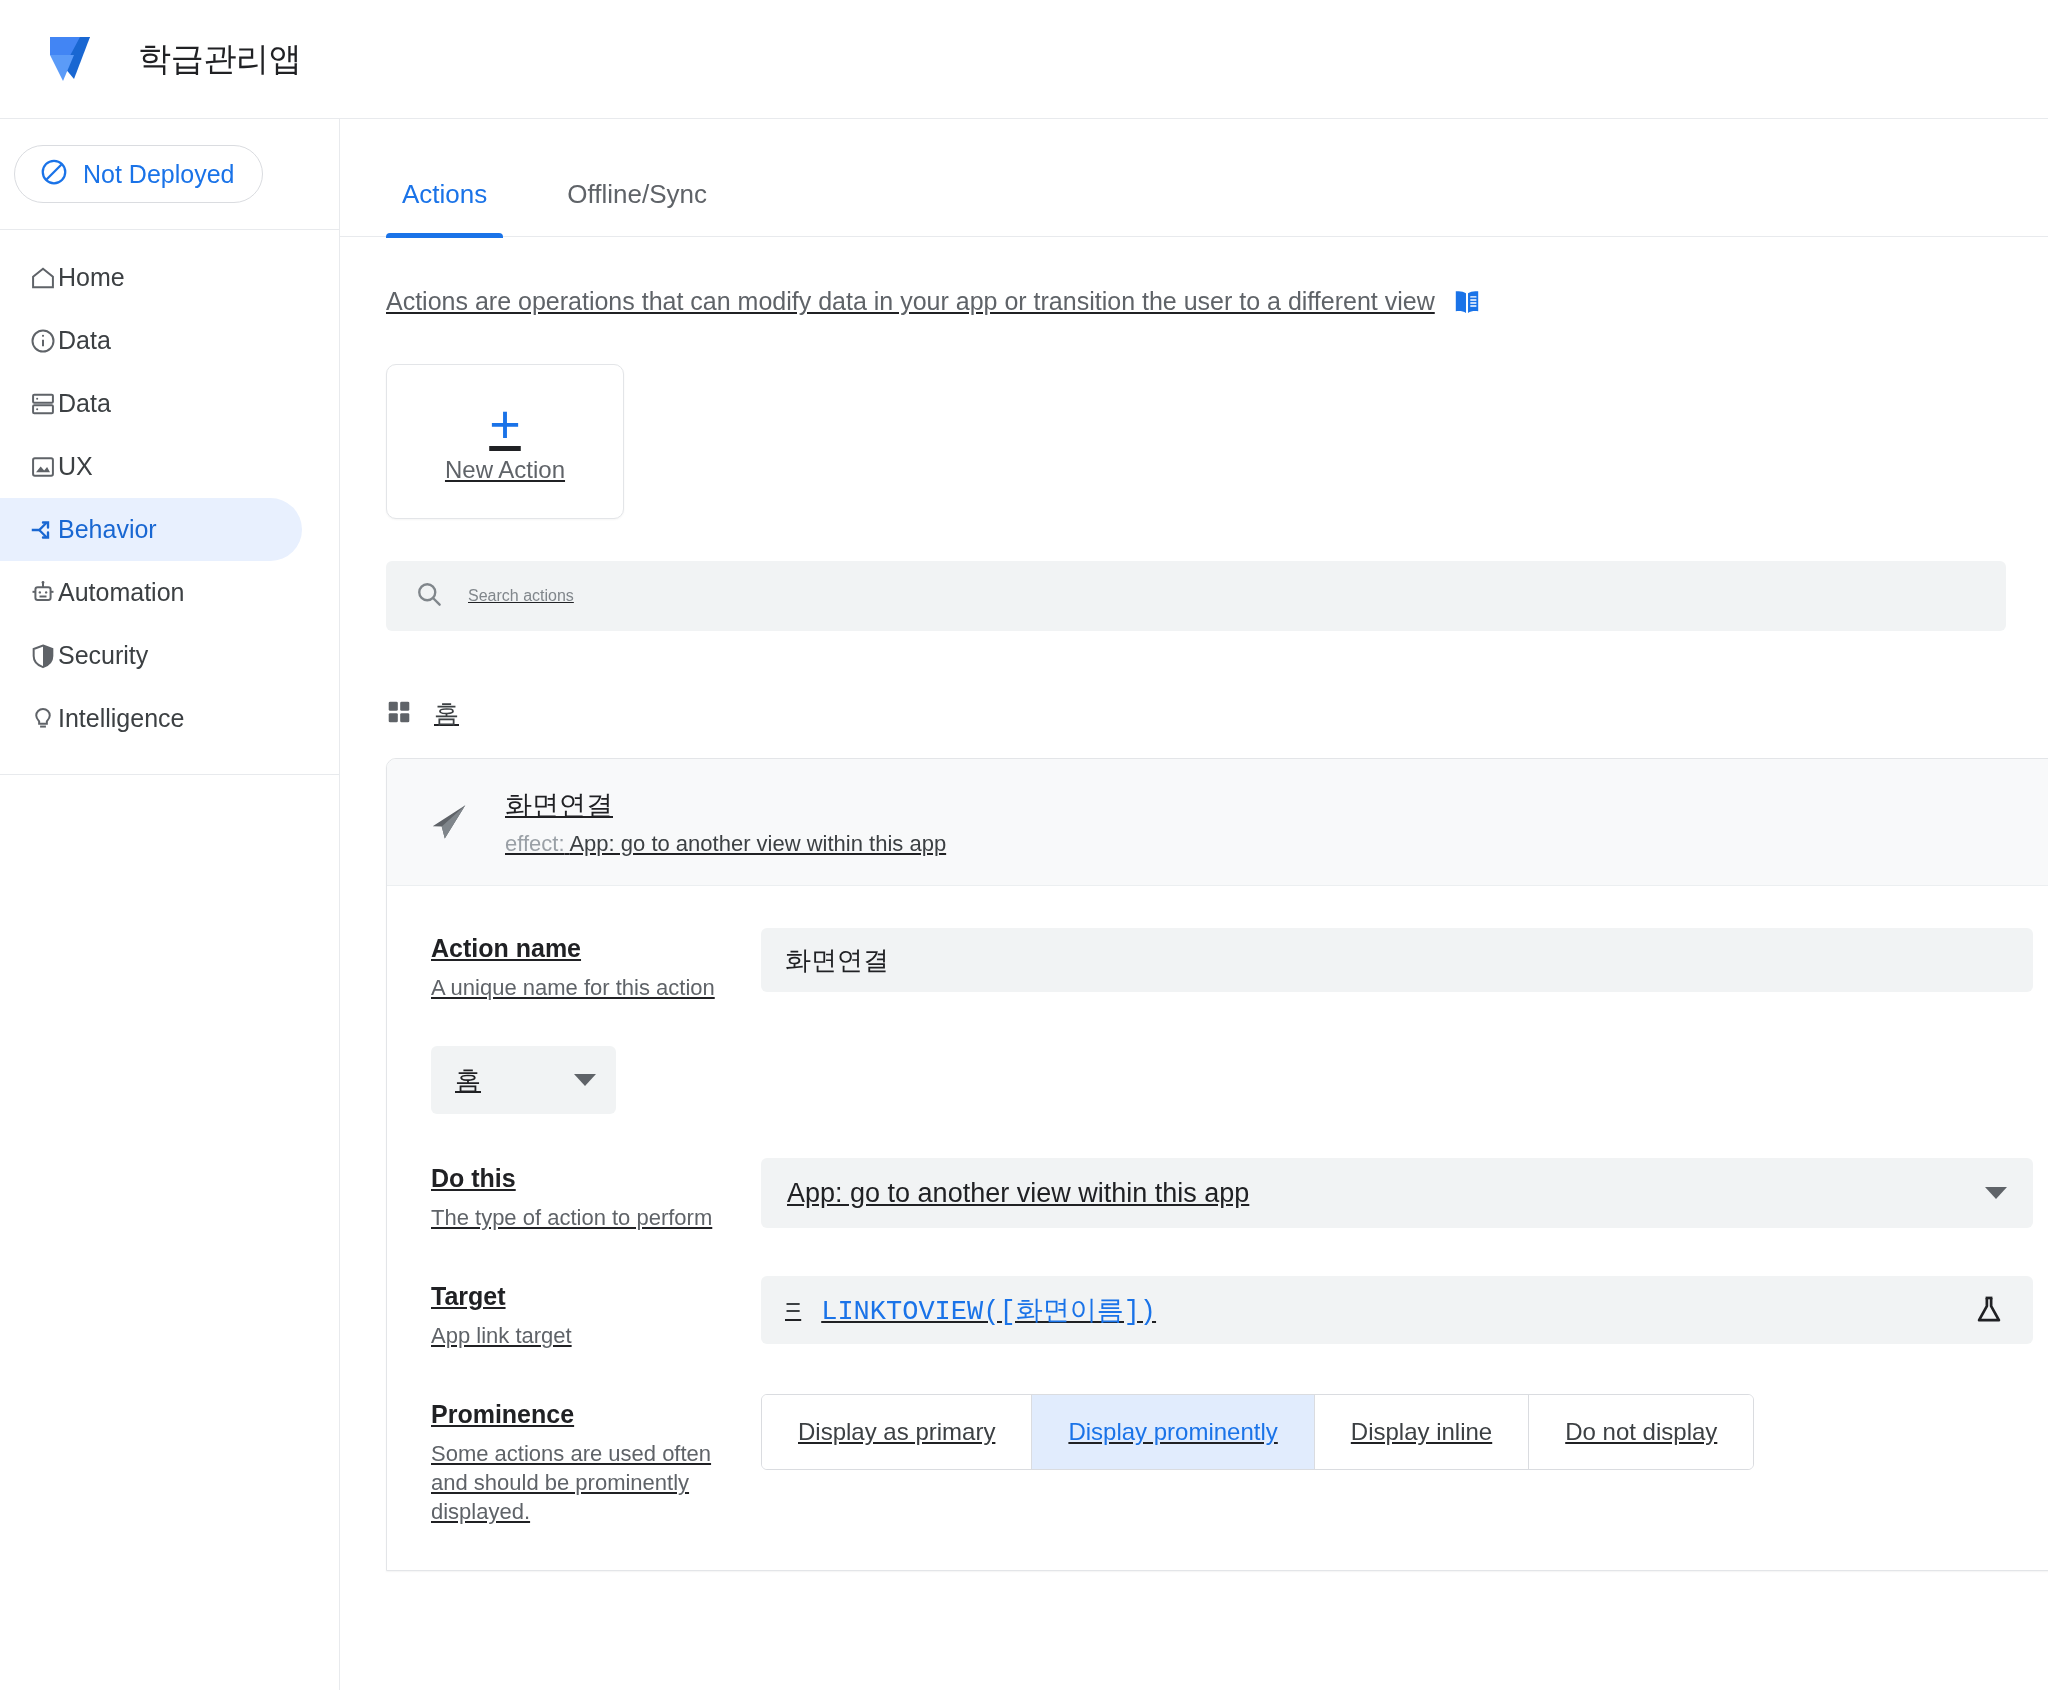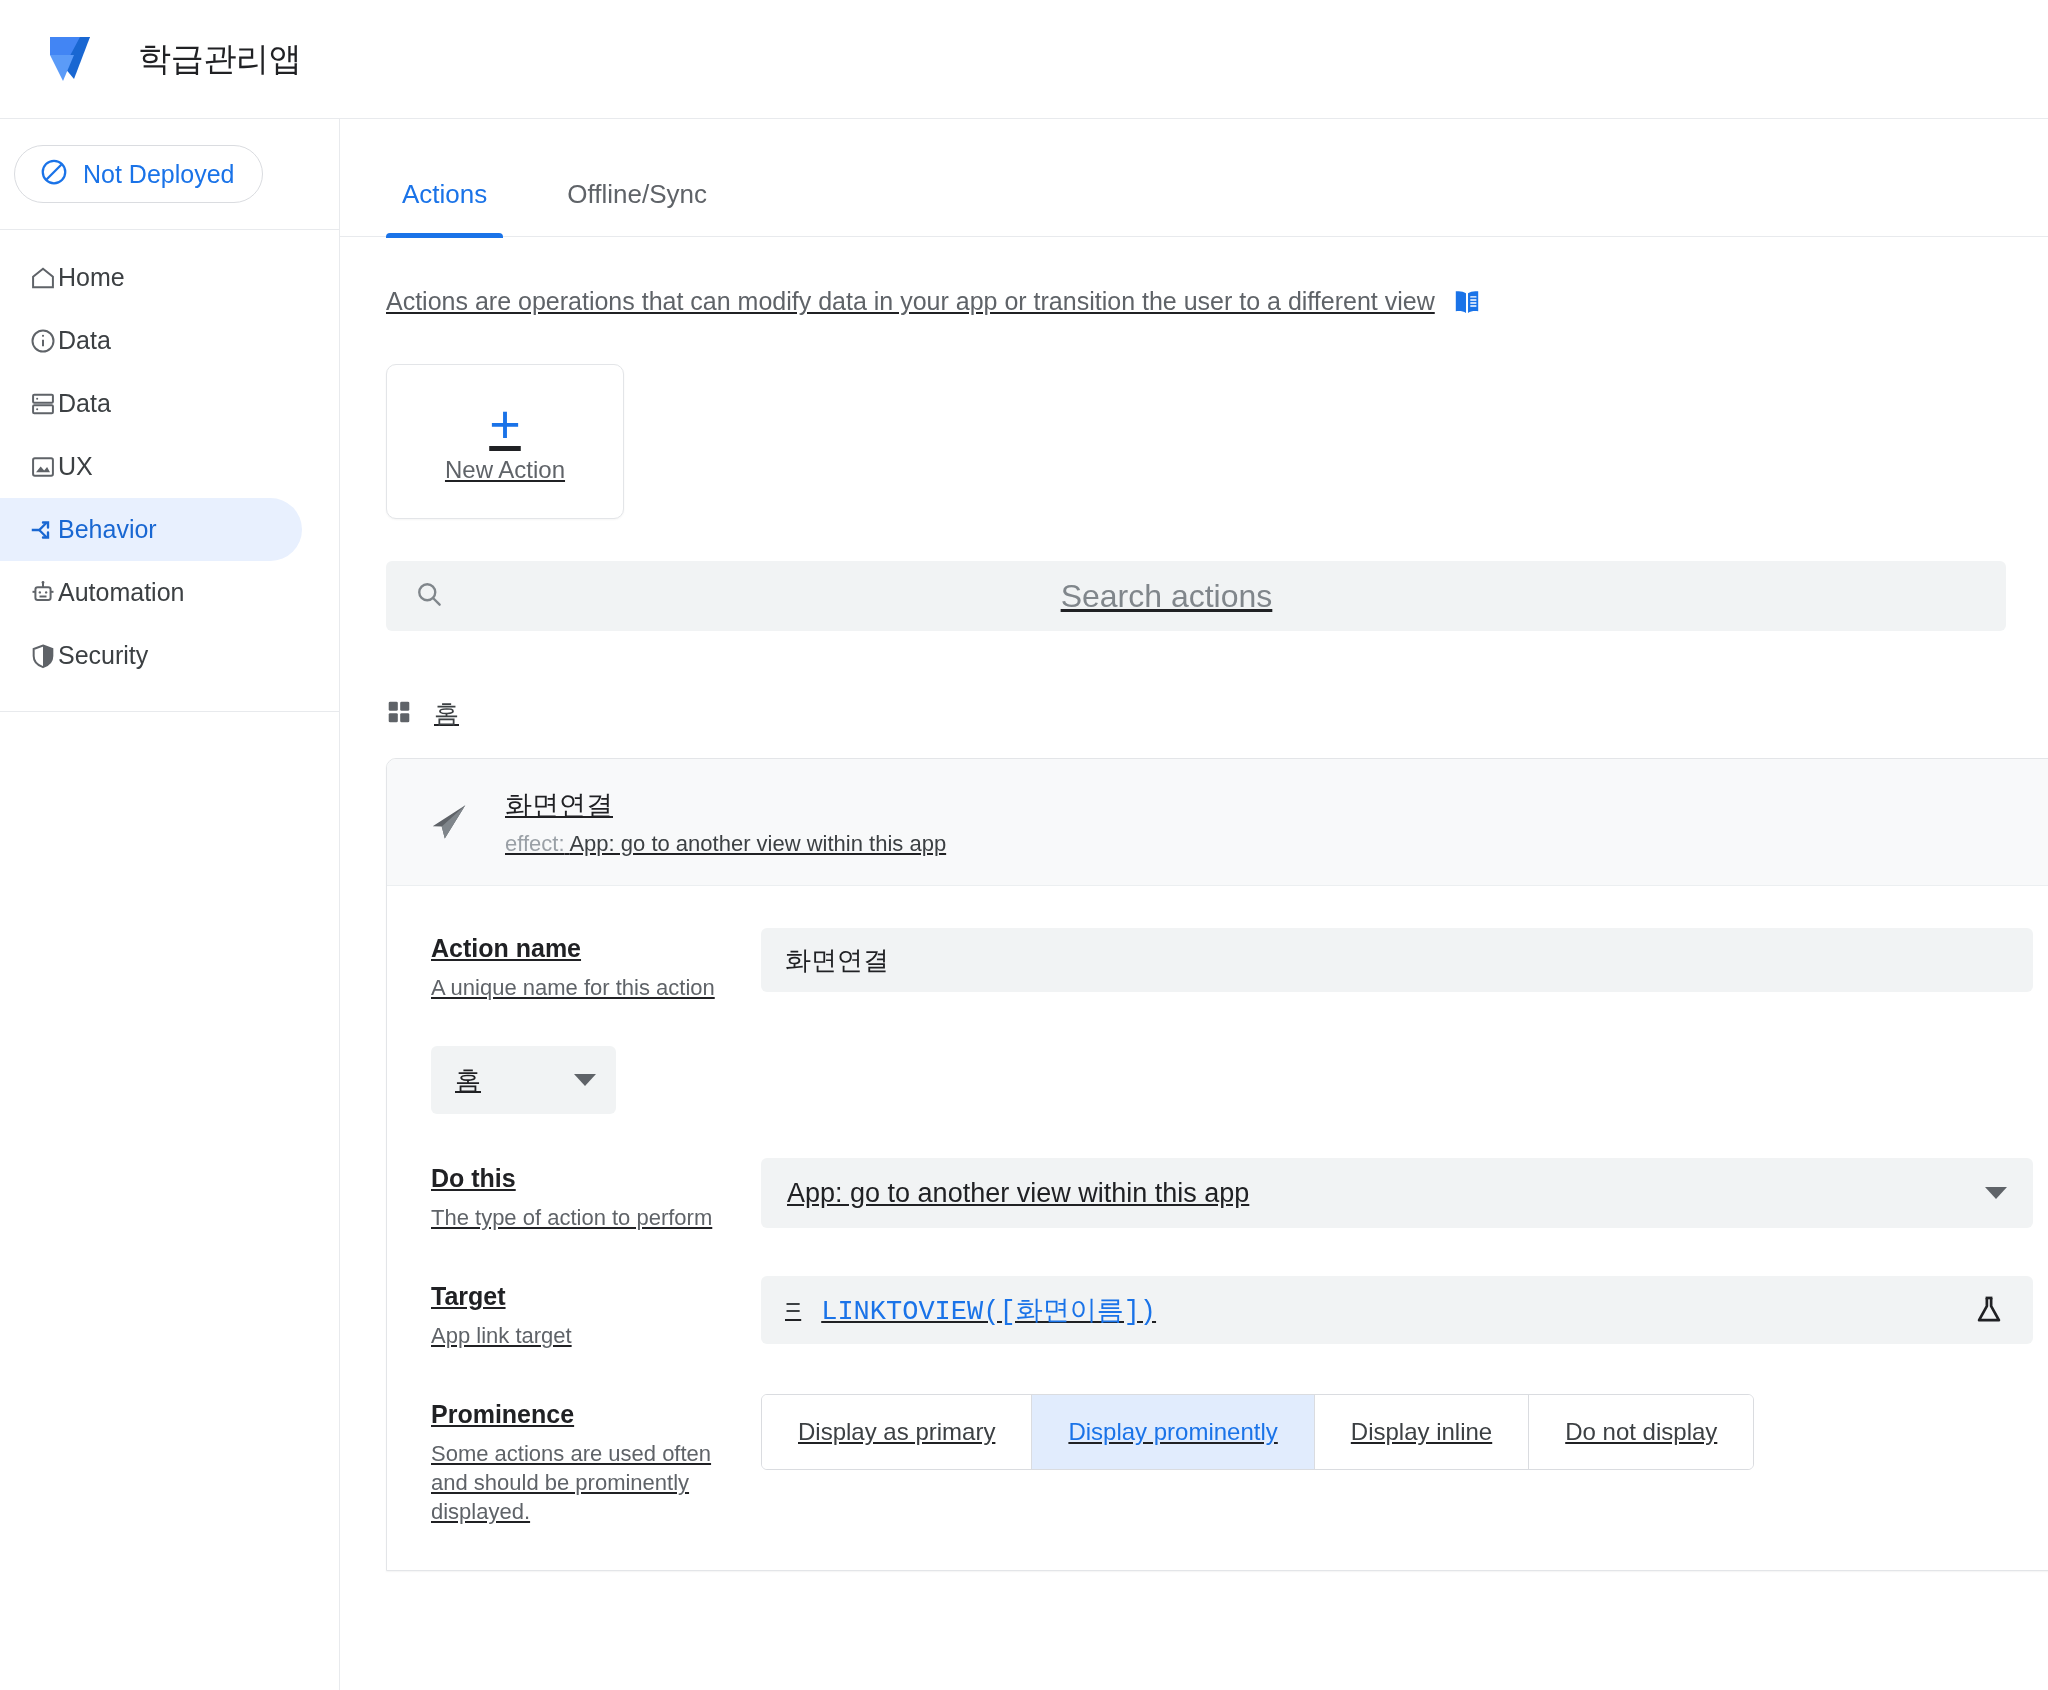--- a/index.html
+++ b/index.html
@@ -171,25 +171,24 @@
     display: flex;
     align-items: center;
     gap: 22px;
     padding-left: 28px;
     cursor: text;
   }
   .search-input {
     border: none;
     background: transparent;
     outline: none;
-    font-size: 32px;
+    font-size: 16px;
     color: #5f6368;
     font-family: "Liberation Sans", sans-serif;
     width: 88%;
-    text-align: center;
   }
   .search-input::placeholder { color: #80868b; }
 
   .group-header {
     margin-top: 66px;
     display: flex;
     align-items: center;
     gap: 22px;
     cursor: pointer;
   }
@@ -454,20 +453,29 @@
       <div class="nav-item">
         <span class="nav-icon">
           <svg width="28" height="28" viewBox="0 0 24 24">
             <path d="M12 3 L20 6 V12 C20 16.5 16.6 20 12 21.5 C7.4 20 4 16.5 4 12 V6 Z" fill="none" stroke="#5f6368" stroke-width="1.7"></path>
             <path d="M12 3 L20 6 V12 C20 16.5 16.6 20 12 21.5 Z" fill="#5f6368"></path>
           </svg>
         </span>
         <span class="nav-label">Security</span>
       </div>
 
+      <div class="nav-item">
+        <span class="nav-icon">
+          <svg width="28" height="28" viewBox="0 0 24 24" fill="none" stroke="#5f6368" stroke-width="1.7">
+            <path d="M12 3.5 C8.6 3.5 6.2 6 6.2 9 C6.2 11.3 7.7 12.8 8.7 14 V16 H15.3 V14 C16.3 12.8 17.8 11.3 17.8 9 C17.8 6 15.4 3.5 12 3.5 Z"></path>
+            <line x1="9.5" y1="18.5" x2="14.5" y2="18.5"></line>
+          </svg>
+        </span>
+        <span class="nav-label">Intelligence</span>
+      </div>
 
       <div class="nav-divider"></div>
 
 
     </div>
   </div>
 
   <div class="main">
 
     <div class="tabs-row">

